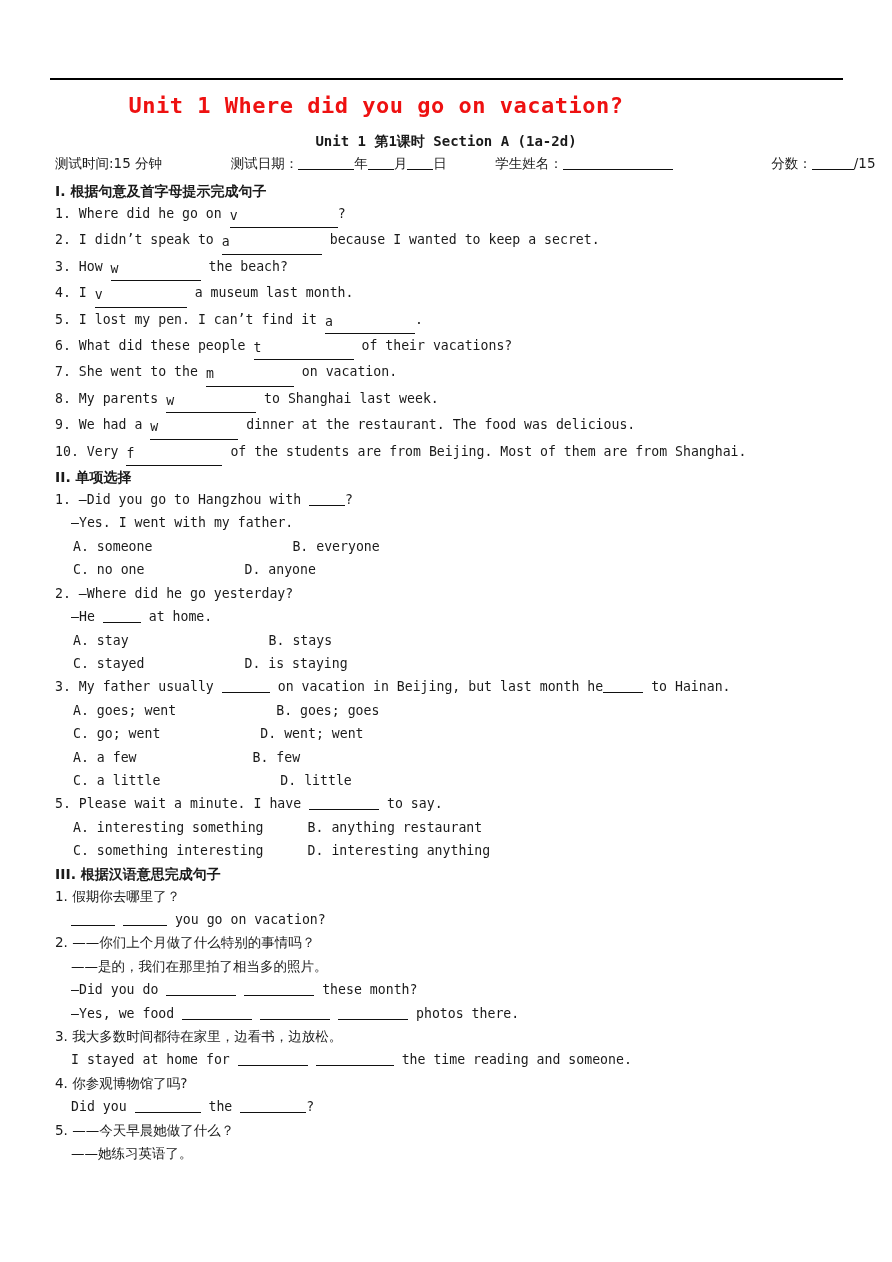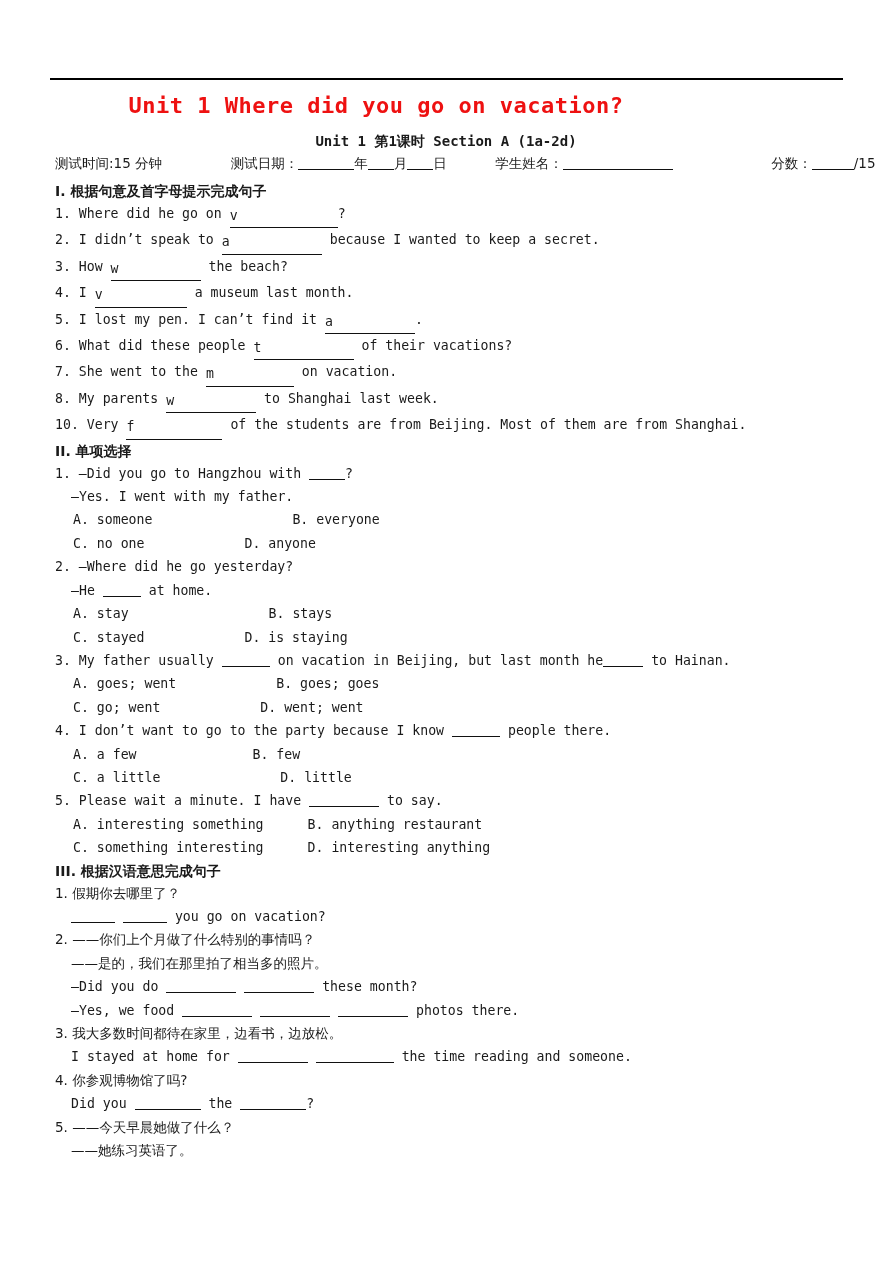--- a/index.html
+++ b/index.html
@@ -134,37 +134,37 @@
     <div class="sec-head">I.  根据句意及首字母提示完成句子</div>
     <div id="sec1">
         <div class="line"><span>1. </span><span>Where did he go on </span><span class="hintblank" style="width: 108px;">v</span><span>?</span></div>
         <div class="line"><span>2. </span><span>I didn’t speak to </span><span class="hintblank" style="width: 100px;">a</span><span> because I wanted to keep a secret.</span></div>
         <div class="line"><span>3. </span><span>How </span><span class="hintblank" style="width: 90px;">w</span><span> the beach?</span></div>
         <div class="line"><span>4. </span><span>I </span><span class="hintblank" style="width: 92px;">v</span><span> a museum last month.</span></div>
         <div class="line"><span>5. </span><span>I lost my pen. I can’t find it </span><span class="hintblank" style="width: 90px;">a</span><span>.</span></div>
         <div class="line"><span>6. </span><span>What did these people </span><span class="hintblank" style="width: 100px;">t</span><span> of their vacations?</span></div>
         <div class="line"><span>7. </span><span>She went to the </span><span class="hintblank" style="width: 88px;">m</span><span> on vacation.</span></div>
         <div class="line"><span>8. </span><span>My parents </span><span class="hintblank" style="width: 90px;">w</span><span> to Shanghai last week.</span></div>
+        <div class="line"><span>9. </span><span>We had a </span><span class="hintblank" style="width: 88px;">w</span><span> dinner at the restaurant. The food was delicious.</span></div>
         <div class="line"><span>10. </span><span>Very </span><span class="hintblank" style="width: 96px;">f</span><span> of the students are from Beijing. Most of them are from Shanghai.</span></div>
       </div>
 
     <div class="sec-head">II.  单项选择</div>
     <div id="sec2">
         <div class="line"><span>1. </span><span>—Did you go to Hangzhou with </span><span class="blank" style="width: 36px;"></span><span>?</span></div>
         <div class="line indent1"><span>—Yes. I went with my father.</span></div>
         <div class="line indent2"><span>A. someone</span><span style="display: inline-block; width: 140px;"></span><span>B. everyone</span></div>
         <div class="line indent2"><span>C. no one</span><span style="display: inline-block; width: 100px;"></span><span>D. anyone</span></div>
         <div class="line"><span>2. </span><span>—Where did he go yesterday?</span></div>
         <div class="line indent1"><span>—He </span><span class="blank" style="width: 38px;"></span><span> at home.</span></div>
         <div class="line indent2"><span>A. stay</span><span style="display: inline-block; width: 140px;"></span><span>B. stays</span></div>
         <div class="line indent2"><span>C. stayed</span><span style="display: inline-block; width: 100px;"></span><span>D. is staying</span></div>
         <div class="line"><span>3. </span><span>My father usually </span><span class="blank" style="width: 48px;"></span><span> on vacation in Beijing, but last month he</span><span class="blank" style="width: 40px;"></span><span> to Hainan.</span></div>
         <div class="line indent2"><span>A. goes; went</span><span style="display: inline-block; width: 100px;"></span><span>B. goes; goes</span></div>
         <div class="line indent2"><span>C. go; went</span><span style="display: inline-block; width: 100px;"></span><span>D. went; went</span></div>
-        <div class="line"><span>4. </span><span>I don’t want to go to the party because I know </span><span class="blank" style="width: 48px;"></span><span> people there.</span></div>
         <div class="line indent2"><span>A. a few</span><span style="display: inline-block; width: 116px;"></span><span>B. few</span></div>
         <div class="line indent2"><span>C. a little</span><span style="display: inline-block; width: 120px;"></span><span>D. little</span></div>
         <div class="line"><span>5. </span><span>Please wait a minute. I have </span><span class="blank" style="width: 70px;"></span><span> to say.</span></div>
         <div class="line indent2"><span>A. interesting something</span><span style="display: inline-block; width: 44px;"></span><span>B. anything restaurant</span></div>
         <div class="line indent2"><span>C. something interesting</span><span style="display: inline-block; width: 44px;"></span><span>D. interesting anything</span></div>
       </div>
 
     <div class="sec-head">III.  根据汉语意思完成句子</div>
     <div id="sec3">
         <div class="line zh"><span>1. </span><span>假期你去哪里了？</span></div>

